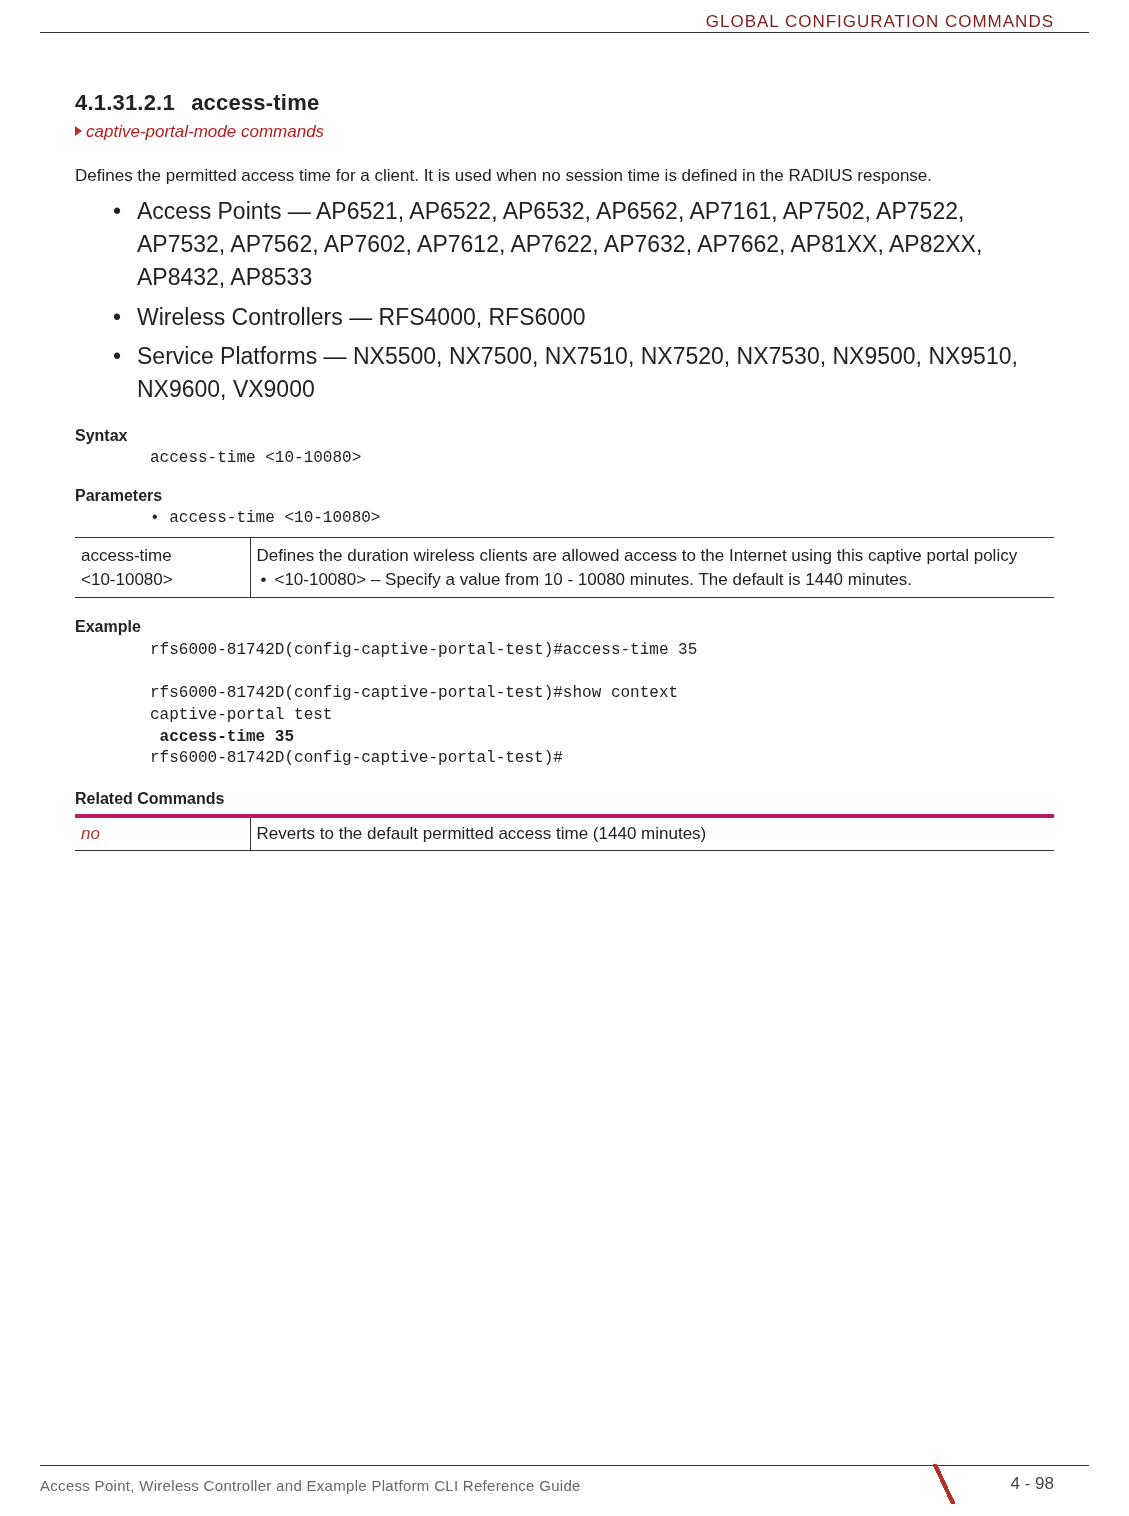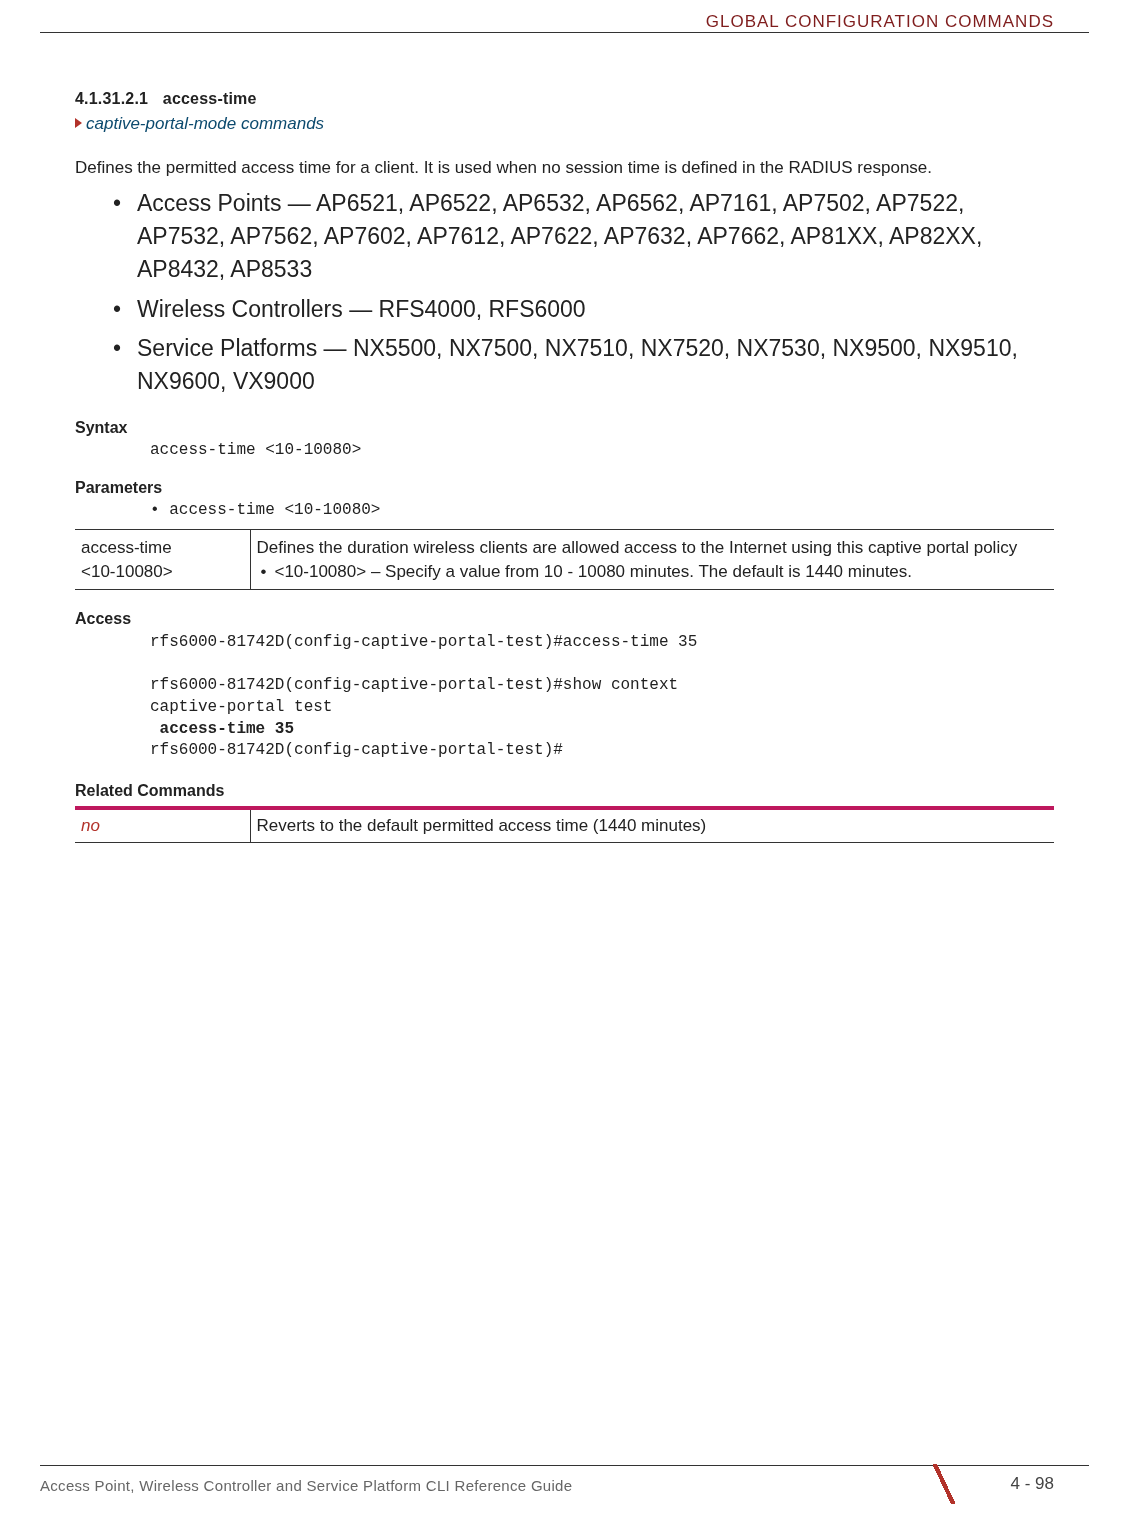--- a/index.html
+++ b/index.html
@@ -27,27 +27,27 @@
       left: 40px;
       right: 40px;
       height: 0;
       border-top: 1px solid #333;
     }
     .content {
       padding: 90px 75px 0 75px;
     }
     .section-number-title {
       font-weight: bold;
-      font-size: 16px;
+      font-size: 22px;
       letter-spacing: 0.2px;
     }
     .section-number { margin-right: 10px; }
     .breadcrumb {
       margin-top: 6px;
-      color: #0c4a6e;
+      color: #b91c1c;
       font-style: italic;
       font-size: 17px;
     }
     .breadcrumb .arrow {
       display: inline-block;
       width: 0; height: 0;
       border-top: 5px solid transparent;
       border-bottom: 5px solid transparent;
       border-left: 7px solid #B2322A;
       margin-right: 4px;
@@ -214,36 +214,36 @@
       <td style="white-space:pre-line">access-time
 &lt;10-10080&gt;</td>
       <td>
         <div>Defines the duration wireless clients are allowed access to the Internet using this captive portal policy</div>
         <div class="sub-bullet">&lt;10-10080&gt; – Specify a value from 10 - 10080 minutes. The default is 1440 minutes.</div>
       </td>
     </tr>
   </tbody>
     </table>
 
-  <div class="h-small">Access</div>
+  <div class="h-small">Example</div>
   <div class="example-block mono"><span>rfs6000-81742D(config-captive-portal-test)#access-time 35</span>
 
 <span>rfs6000-81742D(config-captive-portal-test)#show context</span>
 <span>captive-portal test</span>
 <span class="bold"> access-time 35</span>
 <span>rfs6000-81742D(config-captive-portal-test)#</span></div>
 
   <div class="h-small">Related Commands</div>
   <table class="related-table">
     <tbody>
         <tr>
       <td>no</td>
       <td>Reverts to the default permitted access time (1440 minutes)</td>
     </tr>
   </tbody>
     </table>
 
 </div>
 
 <div class="footer-rule"></div>
-<div class="footer-title">Access Point, Wireless Controller and Service Platform CLI Reference Guide</div>
+<div class="footer-title">Access Point, Wireless Controller and Example Platform CLI Reference Guide</div>
 <div class="slash"></div>
 <div class="footer-page">4 - 98</div>
 
 </body></html>

